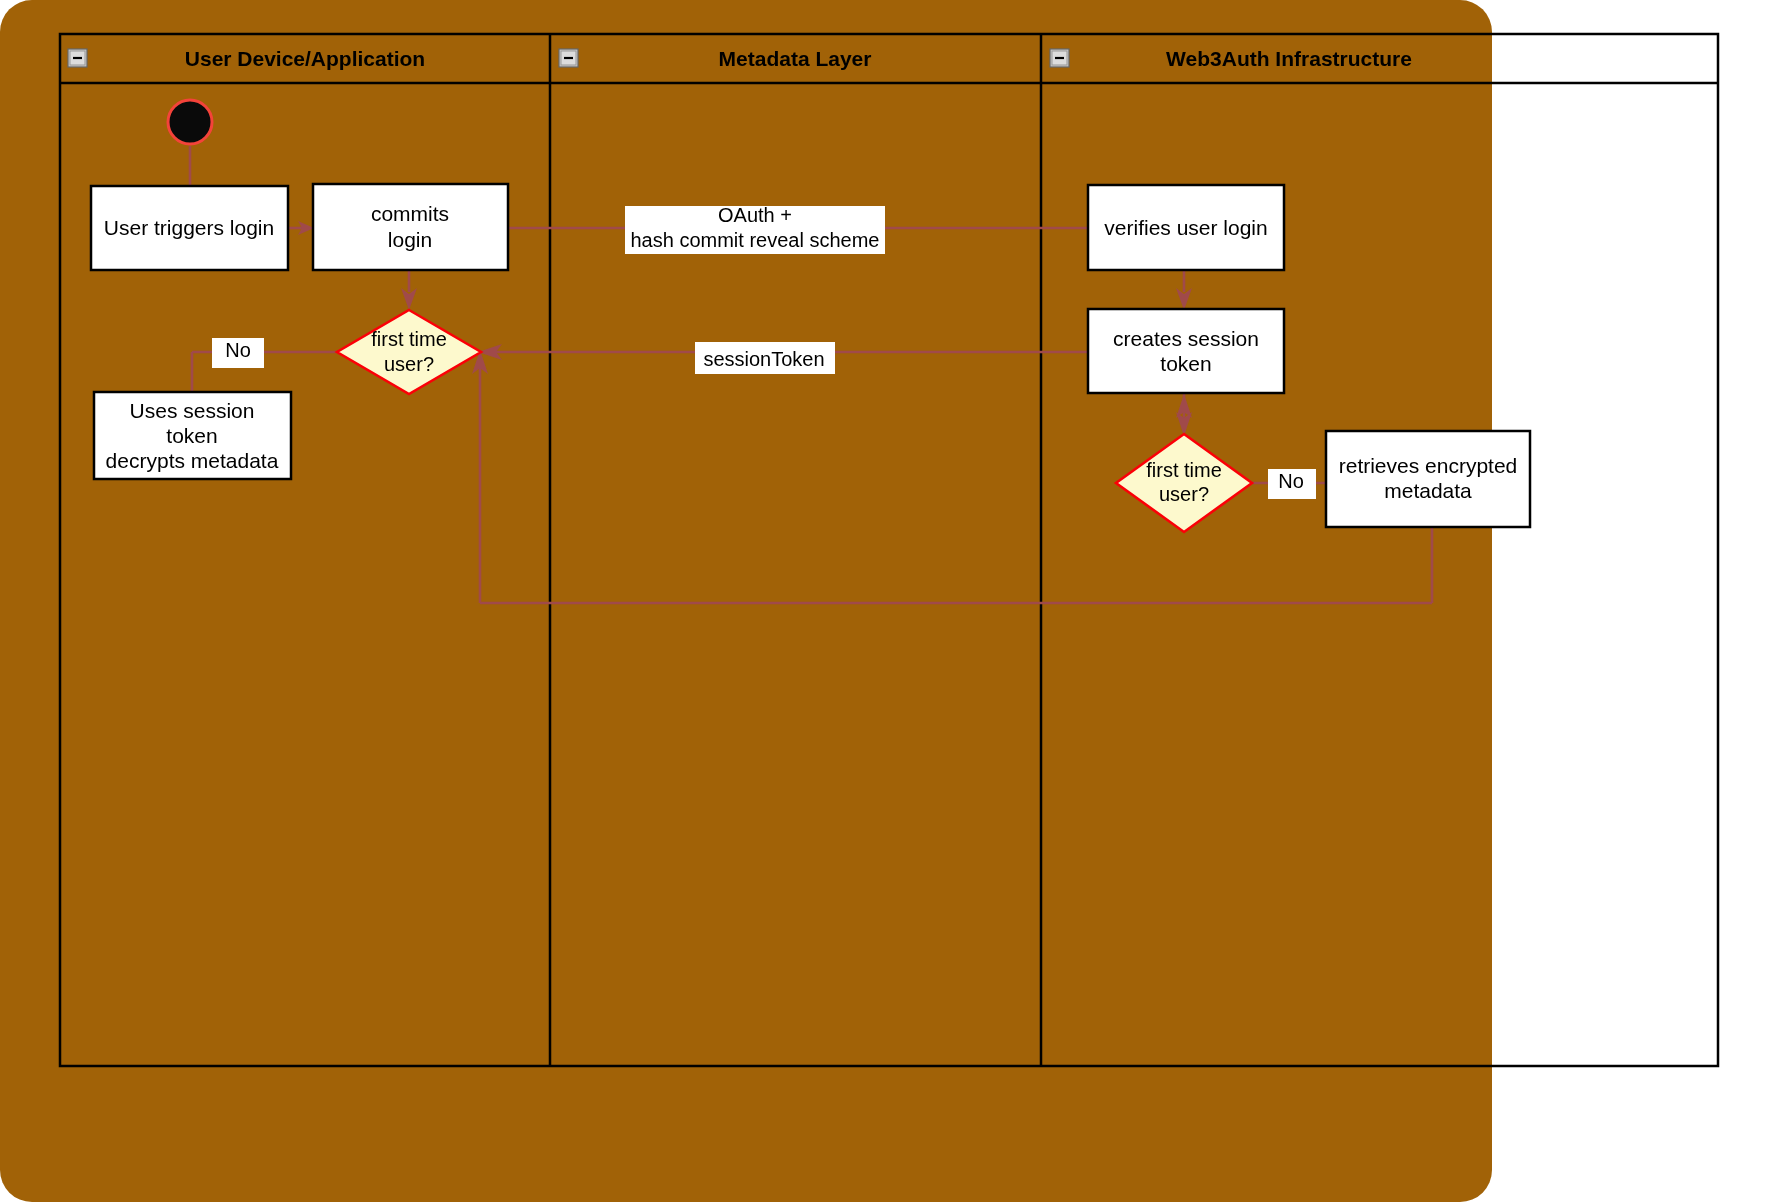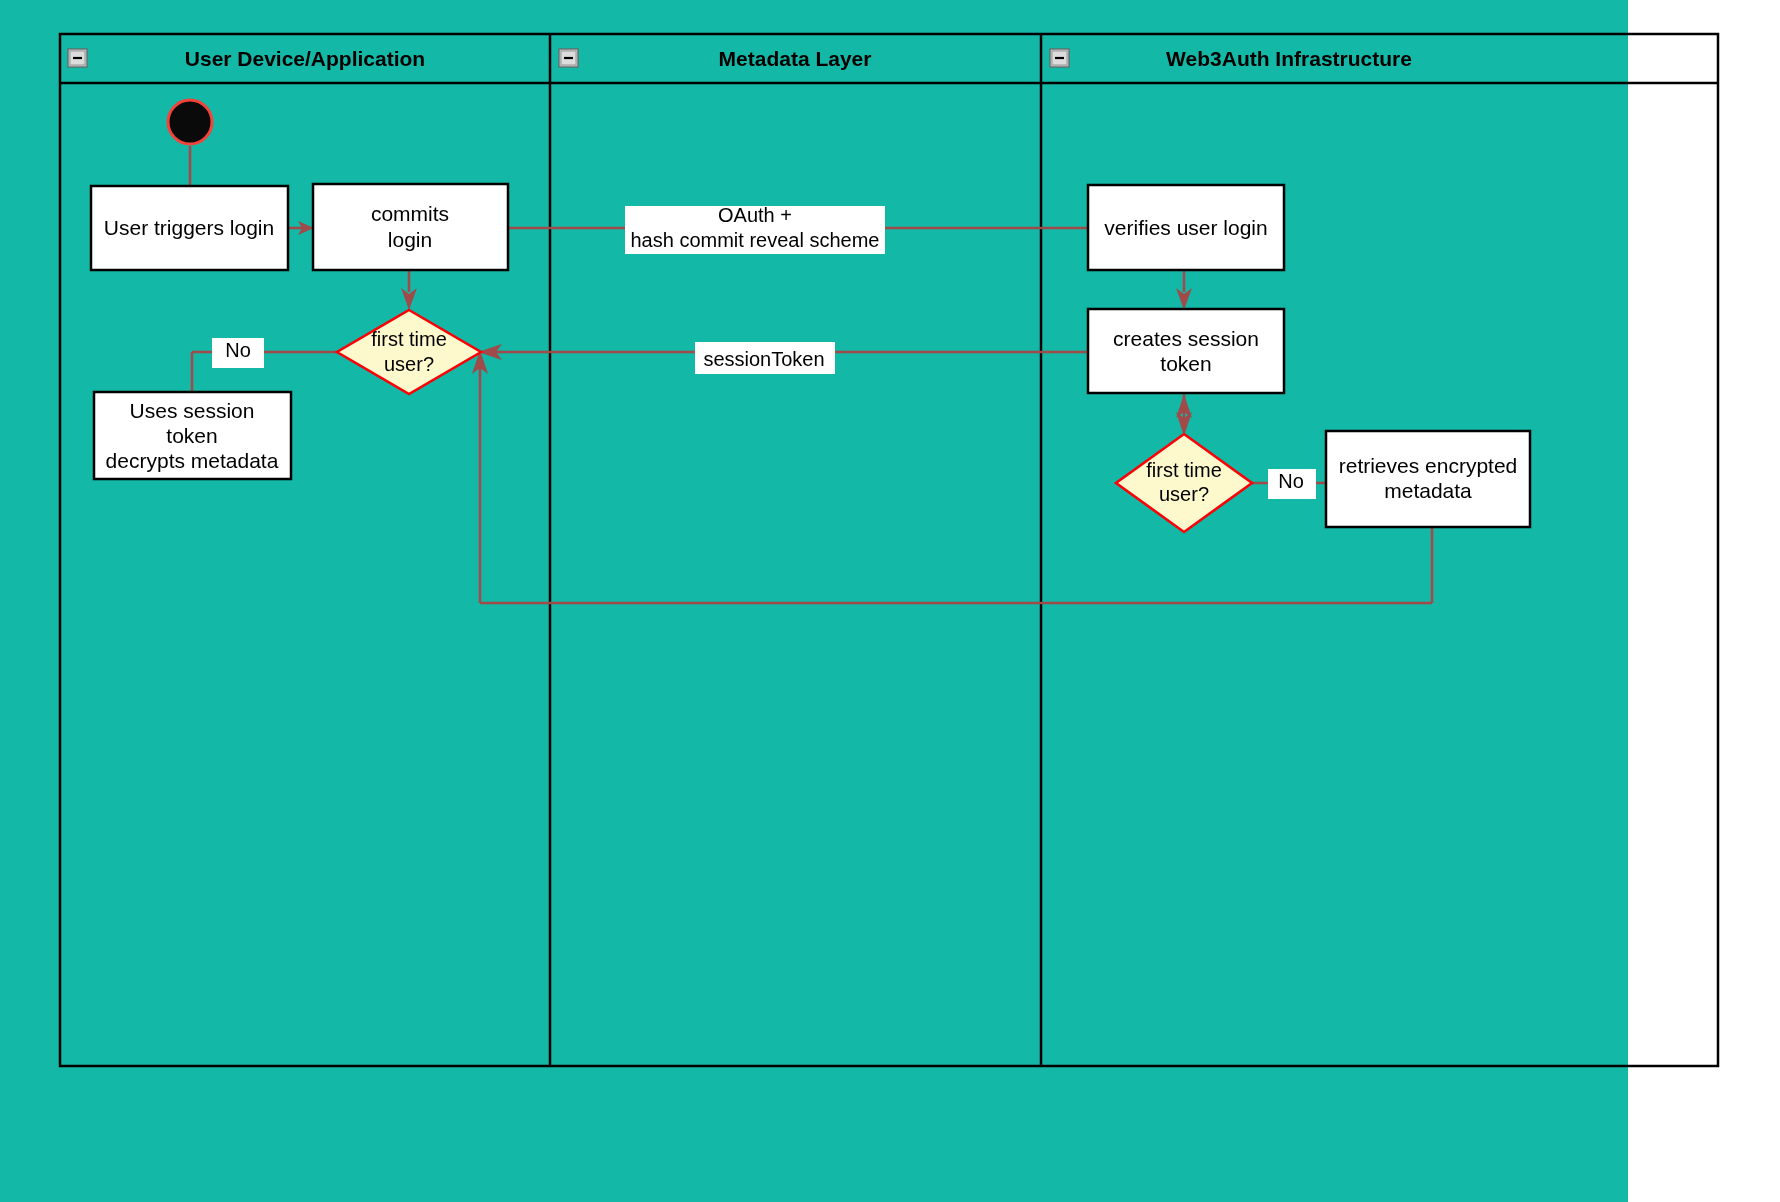--- a/index.html
+++ b/index.html
@@ -8,23 +8,24 @@
     background: #ffffff;
   }
   body {
     width: 1780px;
     height: 1202px;
     font-family: "Liberation Sans", sans-serif;
     overflow: hidden;
   }
   #canvas {
     position: relative;
-    width: 1628px;
+    width: 1492px;
     height: 1202px;
-    background: #14b8a6;
+    background: #a16207;
+    border-radius: 32px;
   }
   svg#diagram {
     position: absolute;
     left: 0;
     top: 0;
     width: 1780px;
     height: 1202px;
     display: block;
   }
   .lane-border {

